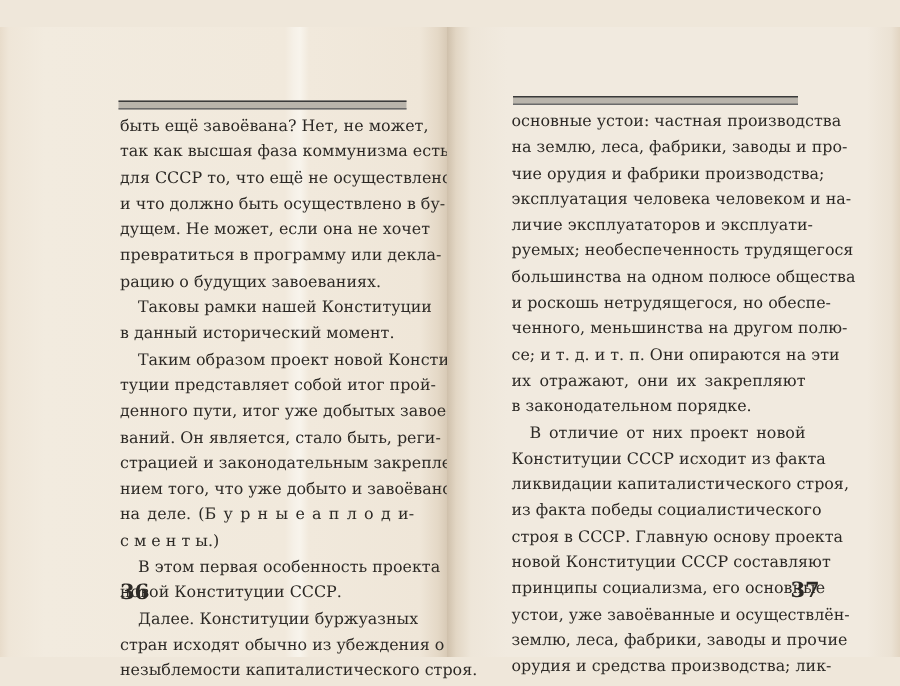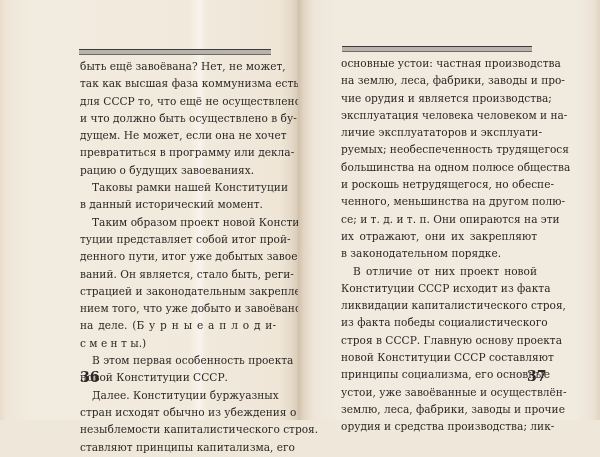--- a/index.html
+++ b/index.html
@@ -3,21 +3,21 @@
 <meta charset="utf-8">
 <style>
   html, body { margin:0; padding:0; }
   body {
     width:600px; height:457px; overflow:hidden; position:relative;
     background:#efe7da;
     font-family:"DejaVu Serif","Liberation Serif",serif;
   }
   .spread { position:absolute; left:0; top:0; width:600px; height:457px; }
   .page {
-    position:absolute; top:0; height:420px;
+    position:absolute; top:18px; height:420px;
     background:#f1eadf;
     padding-left:25px;
   }
   .page.left {
     left:0; width:298px;
     background:linear-gradient(to right,#e8dccb 0px,#efe6d8 6px,#f2ebdf 30px,#f1e9dc 190px,#f6f1e8 196px,#f8f4ec 200px,#f1e9dc 206px,#efe6d8 280px,#e4d8c6 292px,#d8cab6 298px);
   }
   .page.right {
     left:298px; width:302px;
     background:linear-gradient(to right,#cfc0ab 0px,#e2d6c4 6px,#eee6d9 16px,#f1eadf 40px,#f1eadf 280px,#ebe2d4 296px,#e2d5c2 302px);
@@ -80,21 +80,21 @@
         <span class="line">незыблемости капиталистического строя.</span>
         <span class="line">ставляют принципы капитализма, его</span>
       </div>
     <div class="folio">36</div>
   </div>
   <div class="page right">
     <div class="rule"></div>
     <div class="text" id="right-text">
         <span class="line">основные устои: частная производства</span>
         <span class="line">на землю, леса, фабрики, заводы и про-</span>
-        <span class="line">чие орудия и является производства;</span>
+        <span class="line">чие орудия и фабрики производства;</span>
         <span class="line">эксплуатация человека человеком и на-</span>
         <span class="line">личие эксплуататоров и эксплуати-</span>
         <span class="line">руемых; необеспеченность трудящегося</span>
         <span class="line">большинства на одном полюсе общества</span>
         <span class="line">и роскошь нетрудящегося, но обеспе-</span>
         <span class="line">ченного, меньшинства на другом полю-</span>
         <span class="line">се; и т. д. и т. п. Они опираются на эти</span>
         <span class="line">их отражают, они их закрепляют</span>
         <span class="line last">в законодательном порядке.</span>
         <span class="line indent">В отличие от них проект новой</span>

